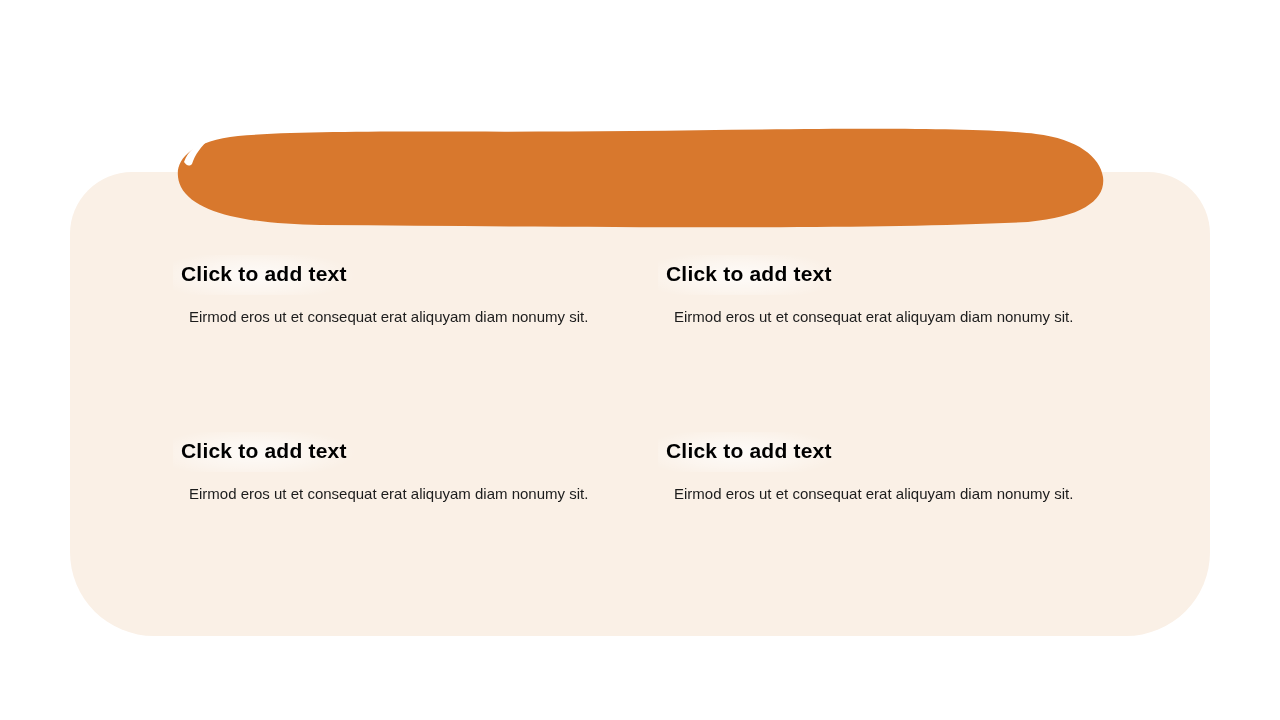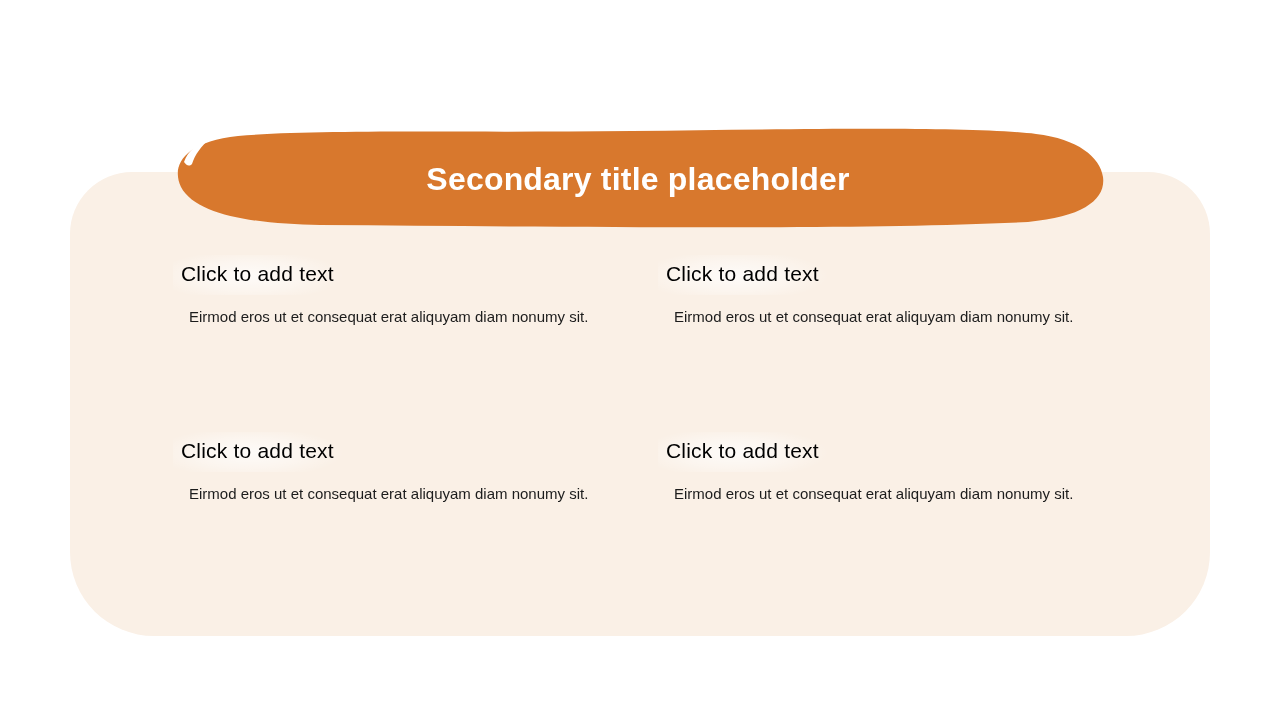--- a/index.html
+++ b/index.html
@@ -41,21 +41,21 @@
     top:89px;
     display:grid;
     grid-template-columns:424px 424px;
     column-gap:61px;
     grid-auto-rows:177px;
   }
   .item h3{
     display:inline-block;
     font-size:21px;
     line-height:26px;
-    font-weight:normal;
+    font-weight:bold;
     color:var(--heading-text);
     letter-spacing:0.2px;
     padding:6px 20px 8px 8px;
     margin:-6px 0 4px -8px;
     background:radial-gradient(ellipse 70% 85% at 42% 52%,
                rgba(255,255,255,0.75) 0%,
                rgba(255,255,255,0.35) 45%,
                rgba(255,255,255,0) 75%);
   }
   .item p{
@@ -137,16 +137,15 @@
         C 88 99, 26 91, 11 62
         C 1 41, 13 17, 68 11
         Z"></path>
       <path class="brush-notch" d="
         M 14 37
         C 18 26, 27 18, 40 13
         C 31 22, 25 29, 22 39
         C 19 42, 16 40, 14 37
         Z"></path>
     </svg>
-    <h1>Secondary title placeholder</h1>
   </div>
 
 </div>
 
 </body></html>

